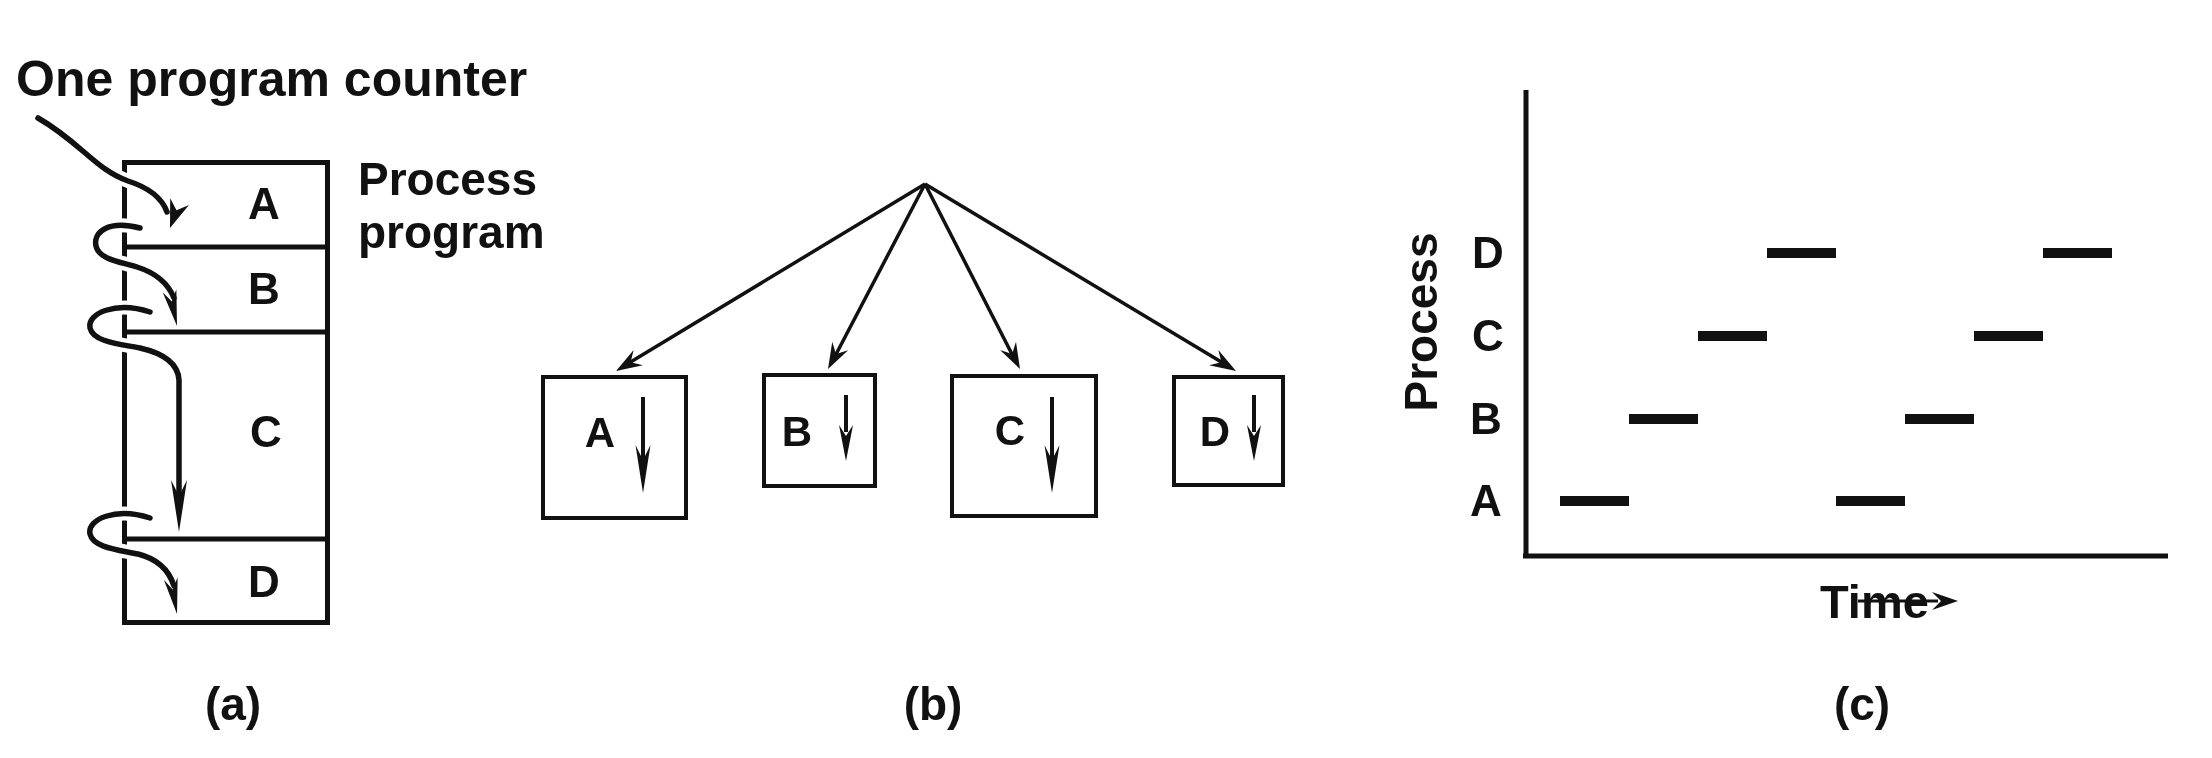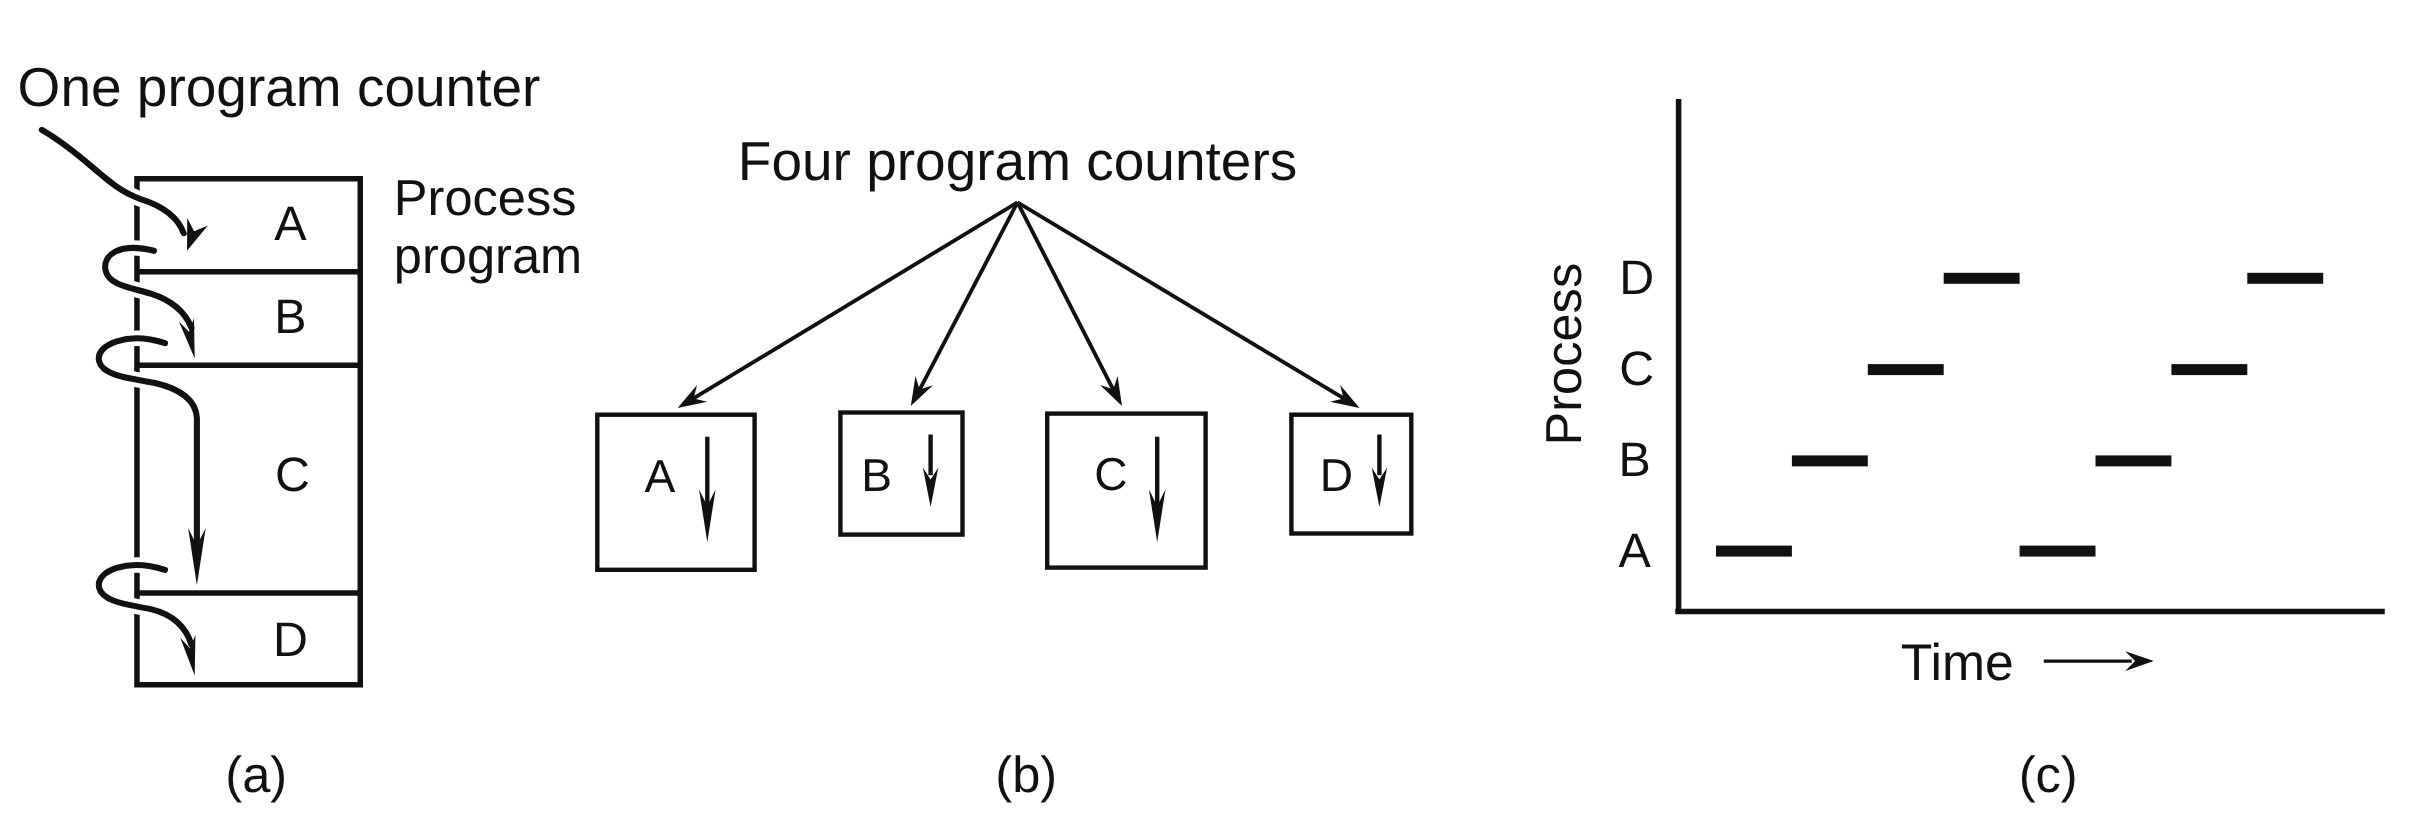--- a/index.html
+++ b/index.html
@@ -3,20 +3,21 @@
 <meta charset="utf-8">
 <style>
   html,body{margin:0;padding:0;background:#ffffff;}
   #canvas{
     position:relative;
     width:2212px;height:758px;
     background:#ffffff;
     font-family:"Liberation Sans","DejaVu Sans",sans-serif;
     color:#111111;
     overflow:hidden;
+    font-weight:bold;
   }
   .lbl{position:absolute;white-space:pre;color:#111111;z-index:3;}
   .ctr{transform:translate(-50%,-50%);}
   .hctr{transform:translate(-50%,0);}
   .box{position:absolute;border:4px solid #111111;box-sizing:border-box;background:transparent;z-index:1;}
   #panel-a-box{border-width:5px;}
   #draw{position:absolute;left:0;top:0;z-index:2;}
   .cap{font-size:46px;}
   .boxletter{font-size:42px;}
   .sectionletter{font-size:44px;}
@@ -114,33 +115,32 @@
 
   <div class="lbl" style="left:358px;top:153px;font-size:46px;line-height:53px;"><span style="display:block;">Process</span><span style="display:block;">program</span></div>
 
   <div class="lbl sectionletter ctr" style="left:264px;top:204px;">A</div>
   <div class="lbl sectionletter ctr" style="left:264px;top:289px;">B</div>
   <div class="lbl sectionletter ctr" style="left:266px;top:432px;">C</div>
   <div class="lbl sectionletter ctr" style="left:264px;top:582px;">D</div>
 
   <div class="lbl cap ctr" style="left:233px;top:704px;">(a)</div>
 
-  <div class="lbl anno hctr" style="left:925px;top:118px;">Four program counters</div>
 
   <div class="lbl boxletter ctr" style="left:600px;top:433px;">A</div>
   <div class="lbl boxletter ctr" style="left:797px;top:432px;">B</div>
   <div class="lbl boxletter ctr" style="left:1010px;top:431px;">C</div>
   <div class="lbl boxletter ctr" style="left:1215px;top:432px;">D</div>
 
   <div class="lbl cap ctr" style="left:933px;top:704px;">(b)</div>
 
   <div class="lbl rot" style="left:1421px;top:322px;font-size:46px;">Process</div>
 
   <div class="lbl rowlbl ctr" style="left:1488px;top:253px;">D</div>
   <div class="lbl rowlbl ctr" style="left:1488px;top:336px;">C</div>
   <div class="lbl rowlbl ctr" style="left:1486px;top:419px;">B</div>
   <div class="lbl rowlbl ctr" style="left:1486px;top:501px;">A</div>
 
-  <div class="lbl" style="left:1728px;top:574px;font-size:47px;">Time</div>
+  <div class="lbl" style="left:1820px;top:574px;font-size:47px;">Time</div>
 
   <div class="lbl cap ctr" style="left:1862px;top:704px;">(c)</div>
 
 </div>
 
 </body></html>

